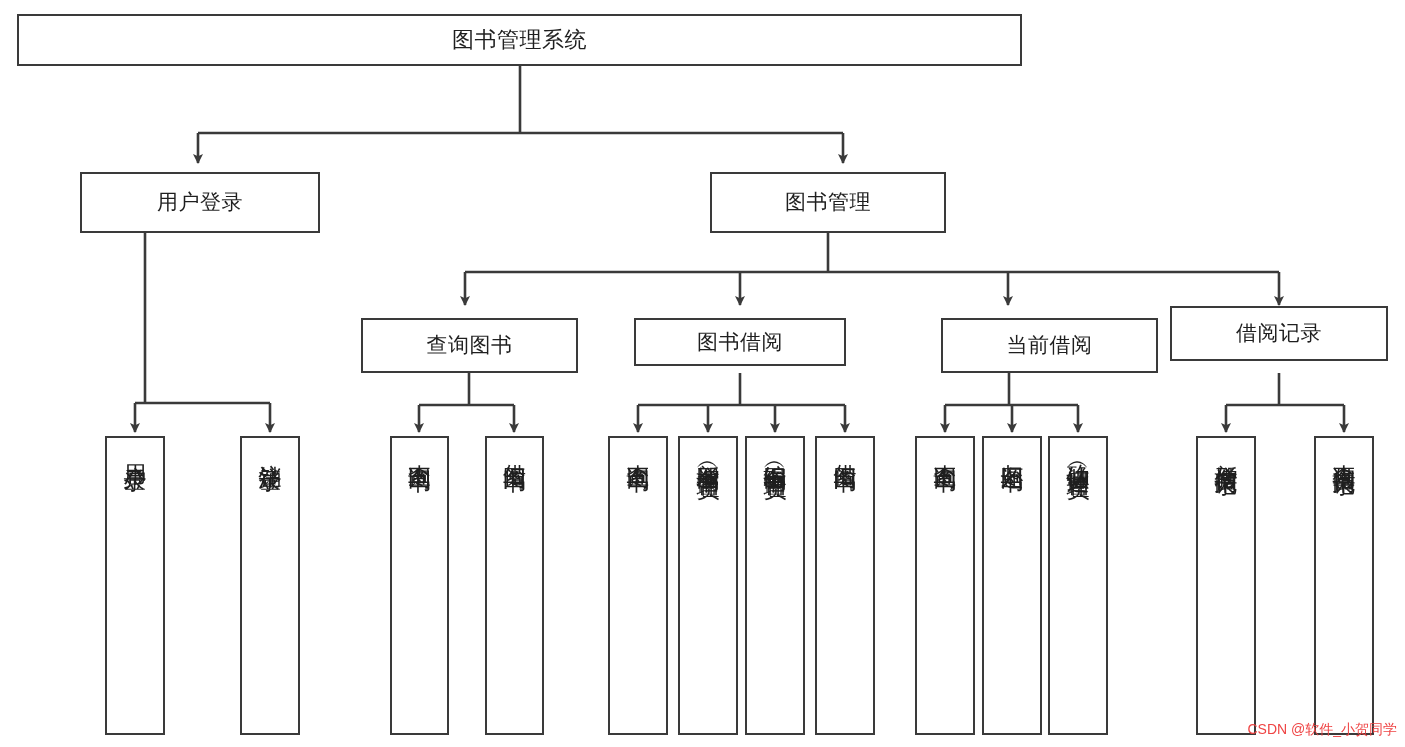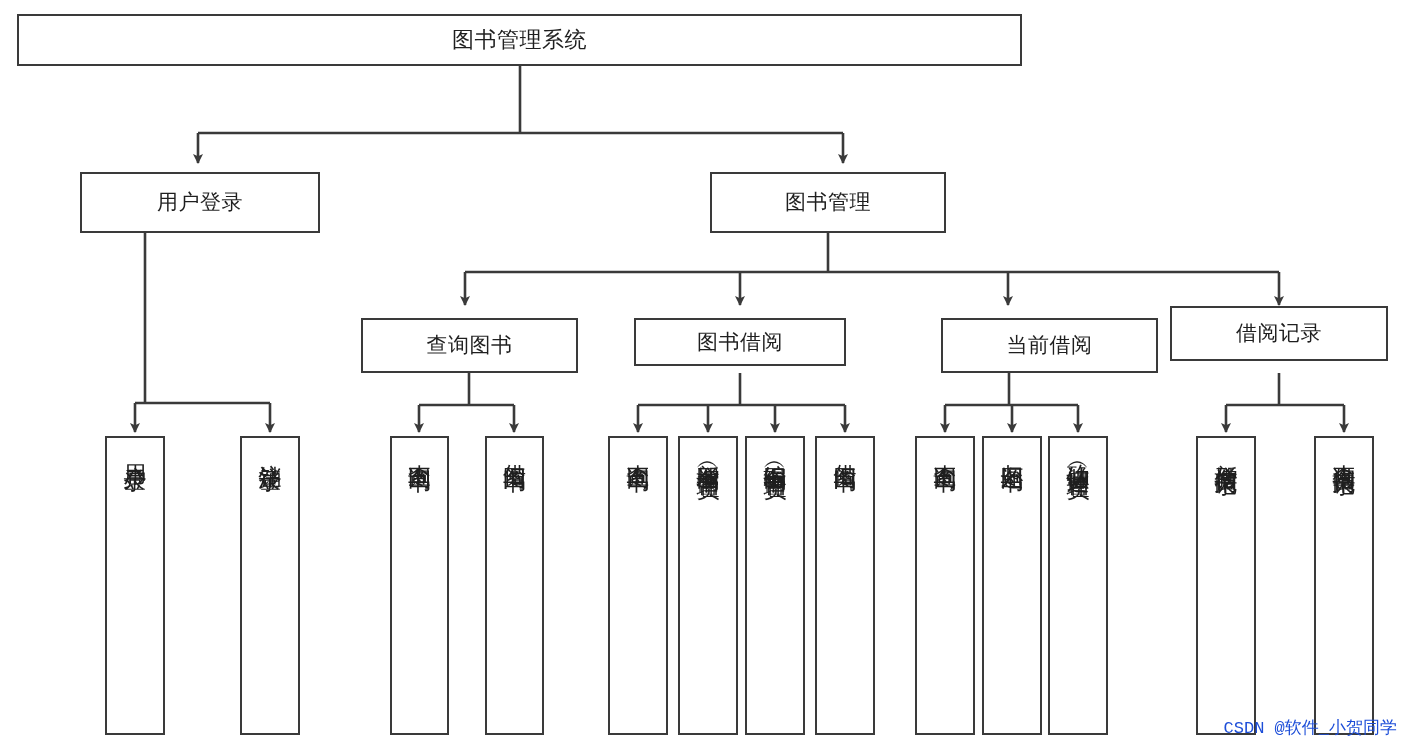--- a/index.html
+++ b/index.html
@@ -57,24 +57,24 @@
     text-orientation: upright;
     font-size: 23px;
     line-height: 1.0;
     letter-spacing: 2px;
     white-space: nowrap;
   }
   .watermark {
     position: absolute;
     right: 8px;
     bottom: 8px;
-    font-size: 17px;
-    color: #1d4ed8;
+    font-size: 14px;
+    color: #ef4444;
     white-space: nowrap;
-    font-family: Liberation Mono, monospace;
+    font-family: Liberation Sans, sans-serif;
   }
 </style>
 </head>
 <body>
 
 <div id="canvas">
 
   <svg class="wires" viewBox="0 0 1405 747">
     <defs>
       <marker id="arrow" markerWidth="12" markerHeight="12" refX="9" refY="5" orient="auto" markerUnits="userSpaceOnUse">

